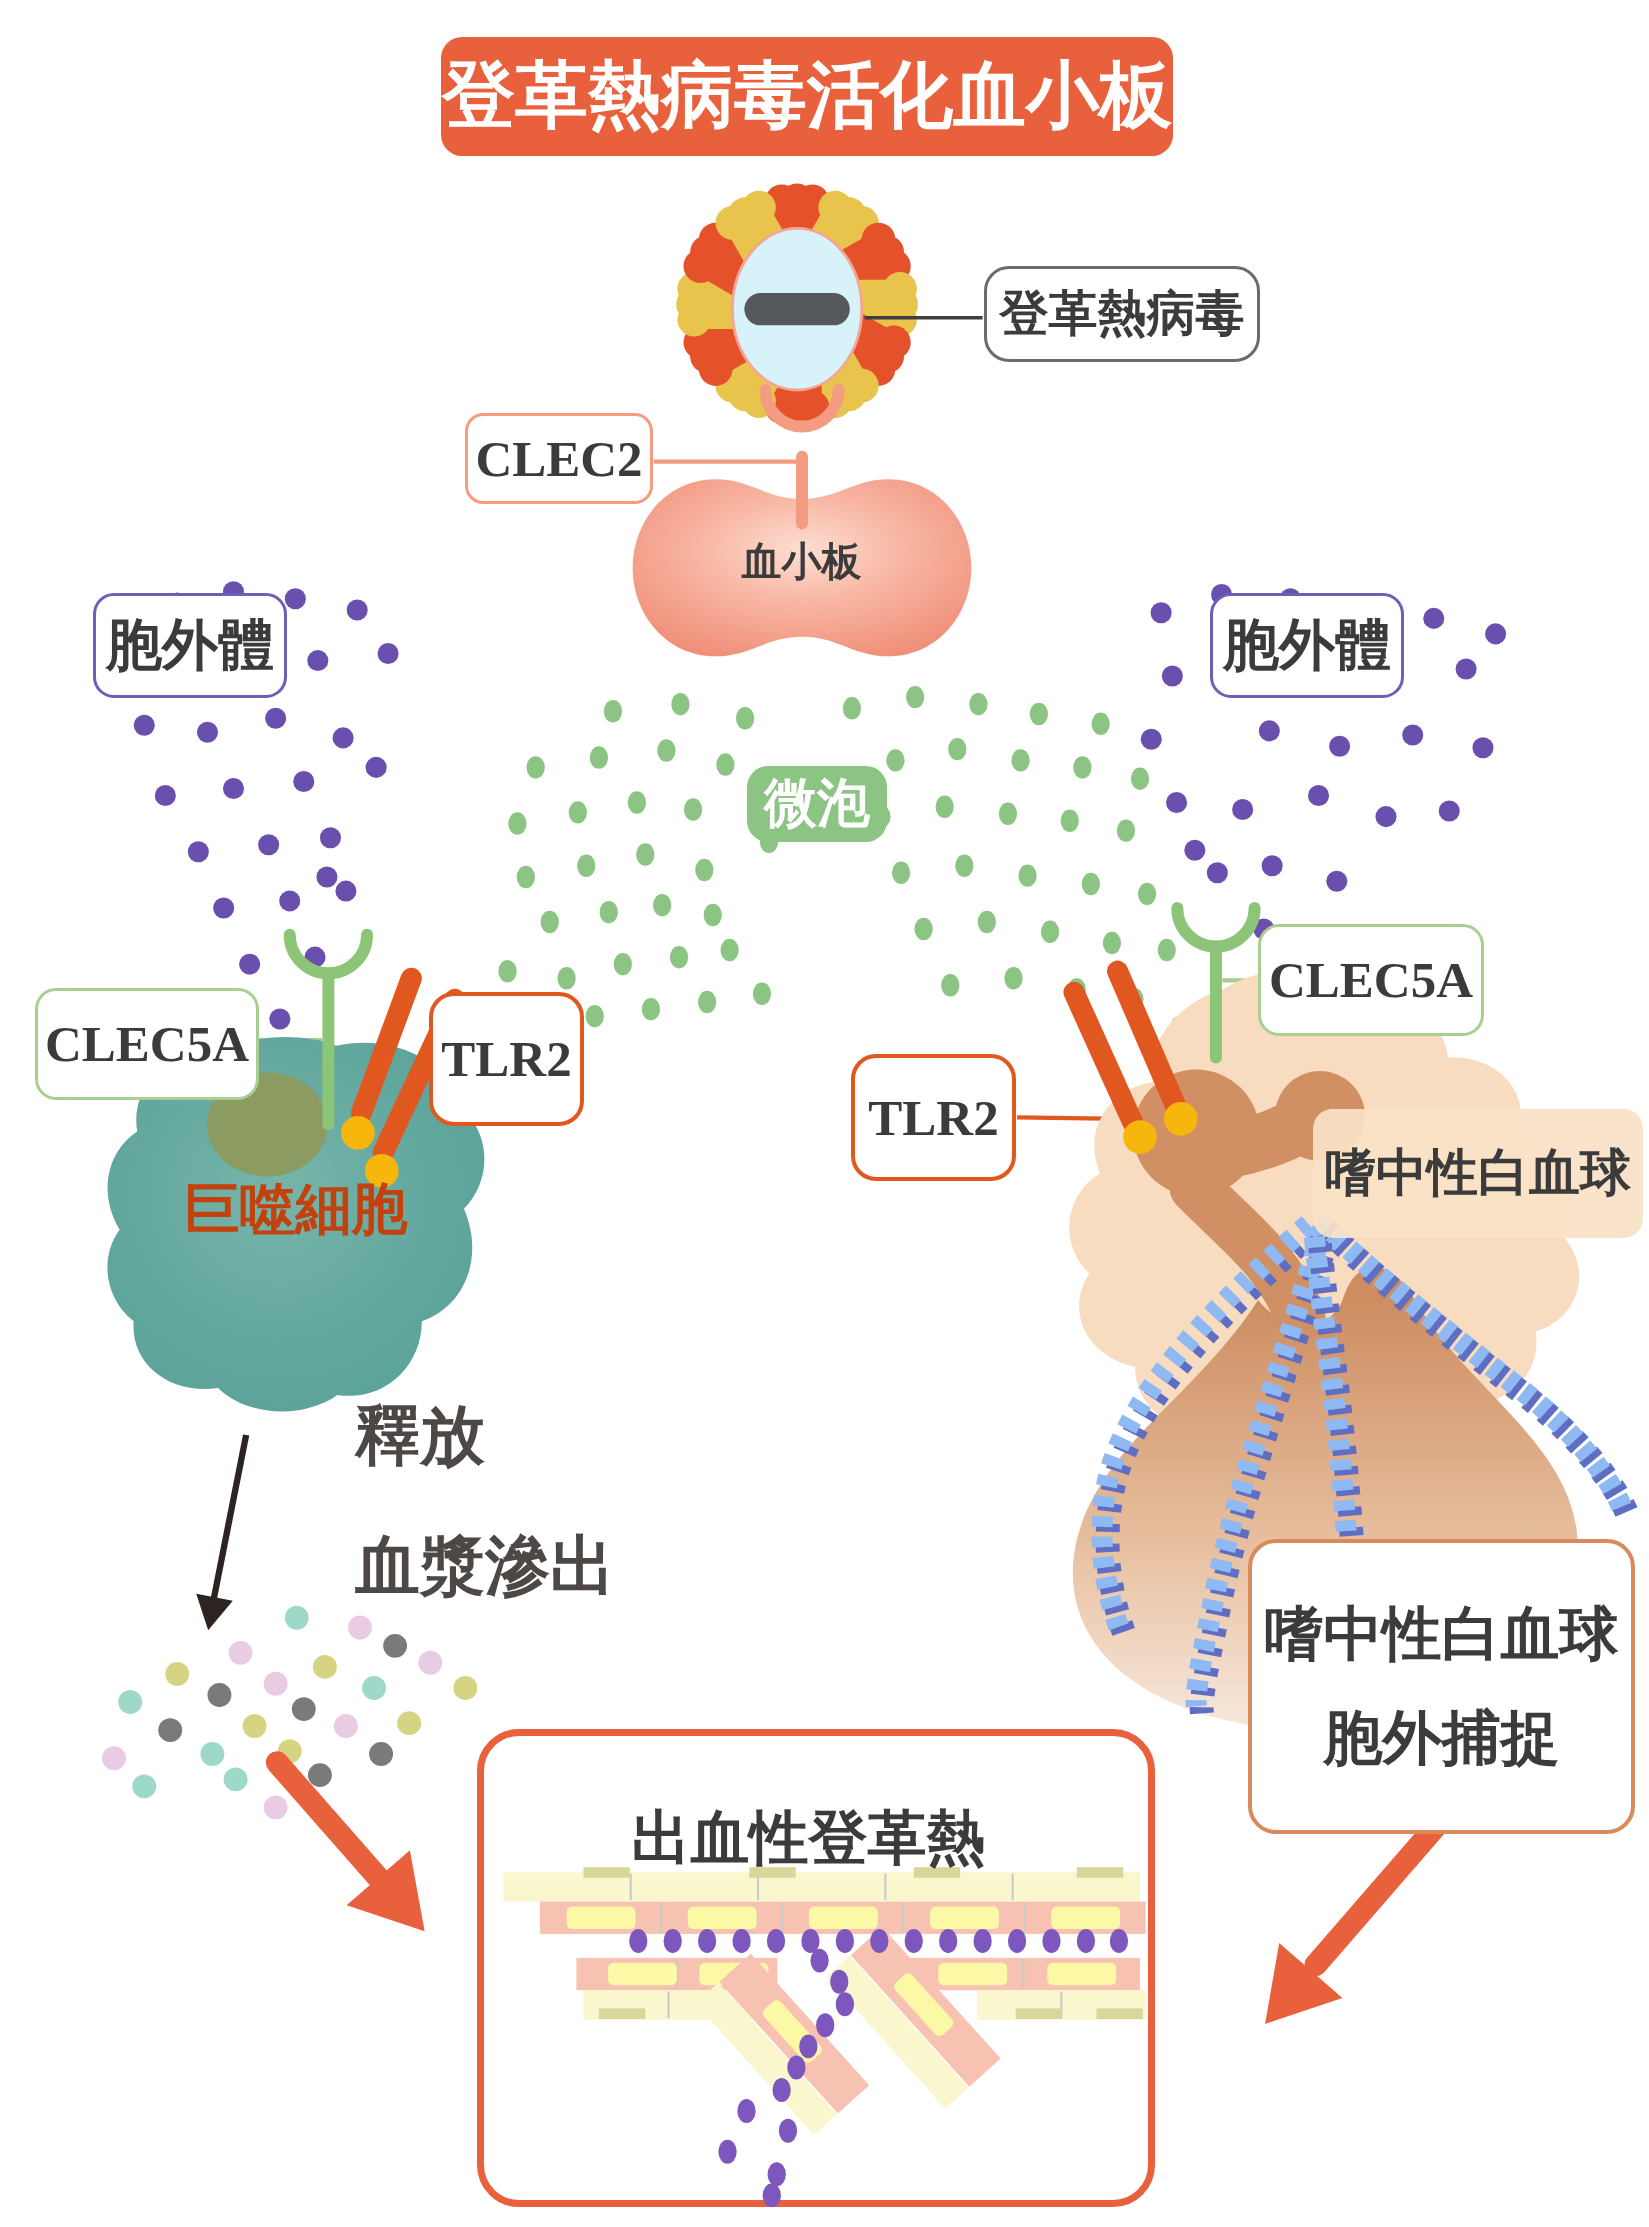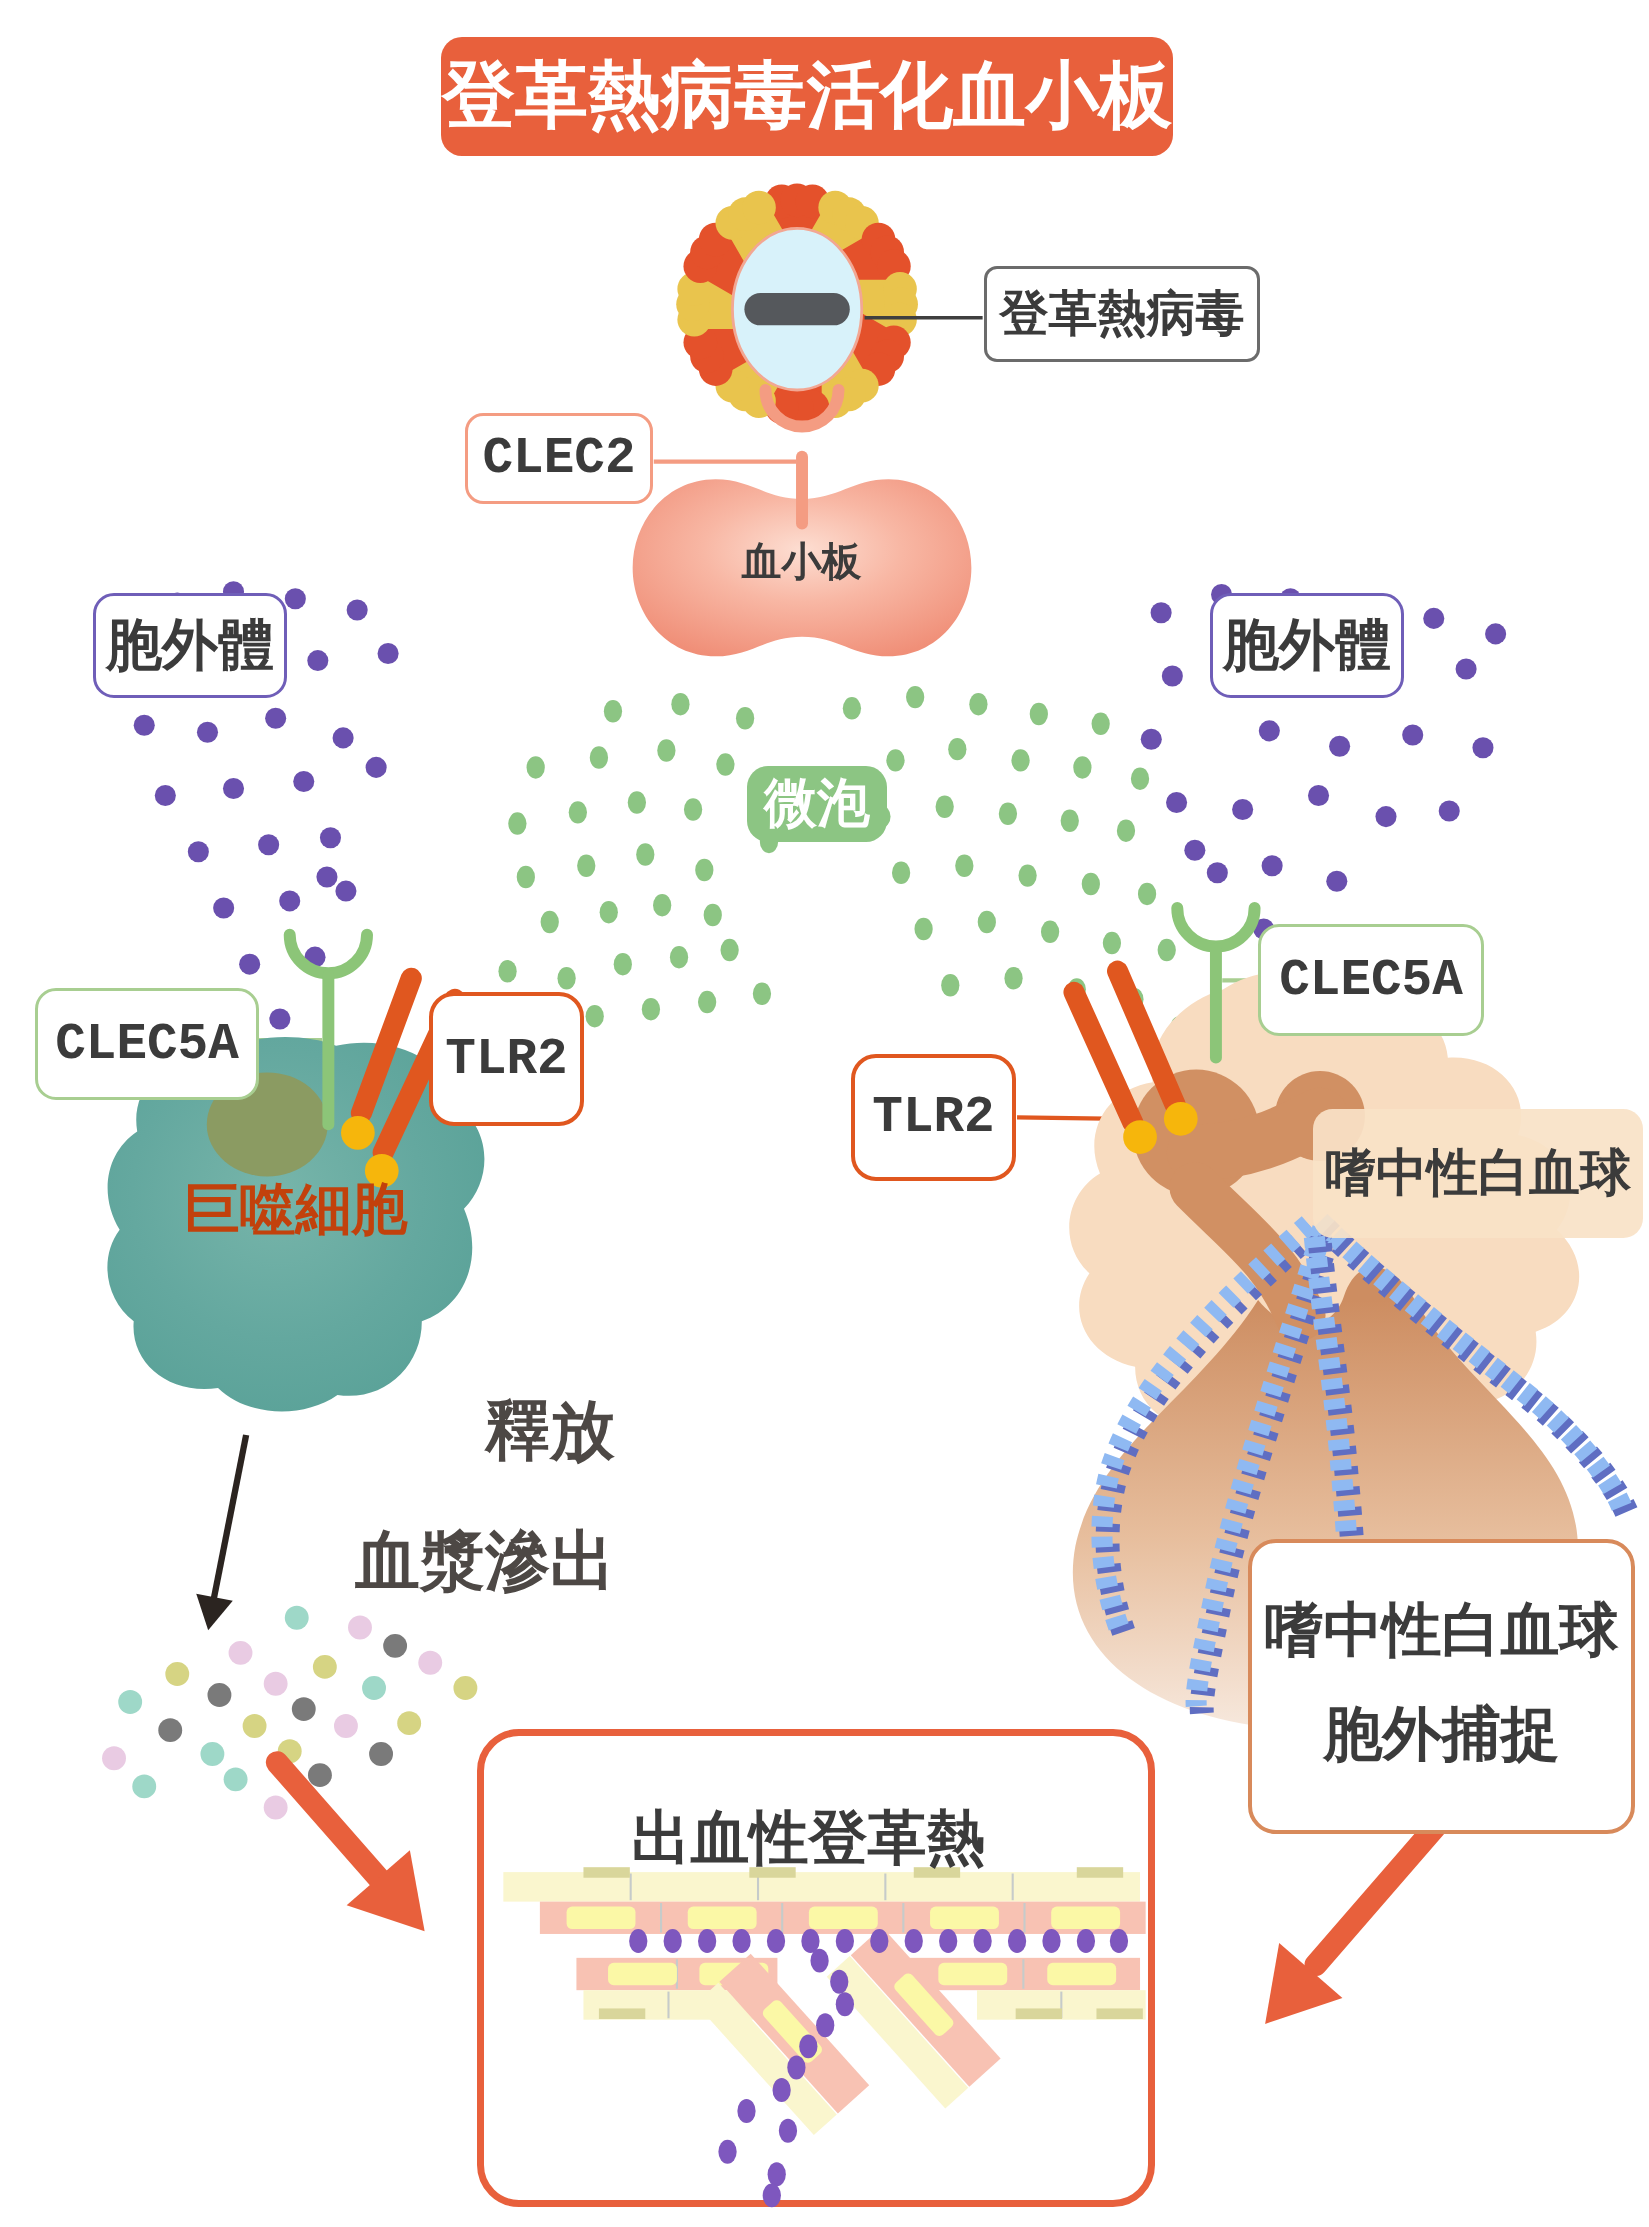--- a/index.html
+++ b/index.html
@@ -1,24 +1,24 @@
 <!DOCTYPE html>
 <html style="--title_bg: #E8603C; --text_dark: #3B3B3B; --outline_gray: #6B6B6B; --salmon: #F49C82; --purple_border: #6F5EB8; --purple_dot: #6A50AE; --green: #8CC583; --clec5a_border: #A8CE91; --clec5a_green: #8CC578; --tlr2_orange: #E0571F; --tlr2_yellow: #F6B60C; --virus_orange: #E4512B; --virus_yellow: #E9C44D; --virus_body: #D8F2FA; --virus_body_stroke: #F2A793; --virus_bar: #55585C; --macrophage_teal: #5CA39A; --macrophage_nucleus: #8B9B62; --neutrophil_body: #F8DCC0; --neutrophil_nucleus: #D19063; --net_light: #8FB9F2; --net_dark: #5F6EC2; --cytokine_mint: #9ED8C8; --cytokine_pink: #E9CBE3; --cytokine_khaki: #D6D483; --cytokine_gray: #7A7A7A; --arrow_black: #2B2420; --nets_border: #D88A5B; --vessel_cream: #FAF6CE; --vessel_tick: #D9D69B; --vessel_pink: #F8C2B3; --vessel_yellow: #FBF8A6; --vessel_sep: #C6CBCA; --vessel_purple: #7E57BE;font-size:11.2px"><head>
 <meta charset="utf-8">
 <style>
   html,body{margin:0;padding:0;background:#fff;}
   #stage{position:relative;width:1649px;height:2227px;background:#fff;overflow:hidden;
-         font-family:Liberation Mono, monospace;text-align:right;}
+         font-family:Liberation Serif, serif;}
   #art{position:absolute;left:0;top:0;z-index:2;}
   .lbl{position:absolute;z-index:3;display:flex;align-items:center;justify-content:center;
        box-sizing:border-box;background:#fff;color:var(--text_dark);font-weight:700;white-space:nowrap;}
   #title-banner{left:441px;top:37px;width:732px;height:119px;background:var(--title_bg);
        color:#fff;border-radius:21px;font-size:73px;}
   #virus-label{left:984px;top:266px;width:276px;height:96px;border:3.5px solid var(--outline_gray);
-       border-radius:13px;font-size:49px;}
+       border-radius:25px;font-size:49px;}
   #clec2-label{left:465px;top:413px;width:188px;height:91px;border:3.5px solid var(--salmon);
        border-radius:18.3px;font-size:51px;}
   #platelet-label{left:633px;top:534px;width:337px;background:none;font-size:40px;}
   #exosome-left-label{left:93px;top:593px;width:194px;height:105px;border:3.5px solid var(--purple_border);
        border-radius:21px;font-size:56px;}
   #exosome-right-label{left:1210px;top:593px;width:194px;height:105px;border:3.5px solid var(--purple_border);
        border-radius:21px;font-size:56px;}
   #microvesicle-label{left:747px;top:766px;width:140px;height:76px;background:var(--green);
        color:#fff;border-radius:21px;font-size:53px;border:none;}
   #clec5a-left-label{left:35px;top:988px;width:224px;height:112px;border:3.5px solid var(--clec5a_border);

